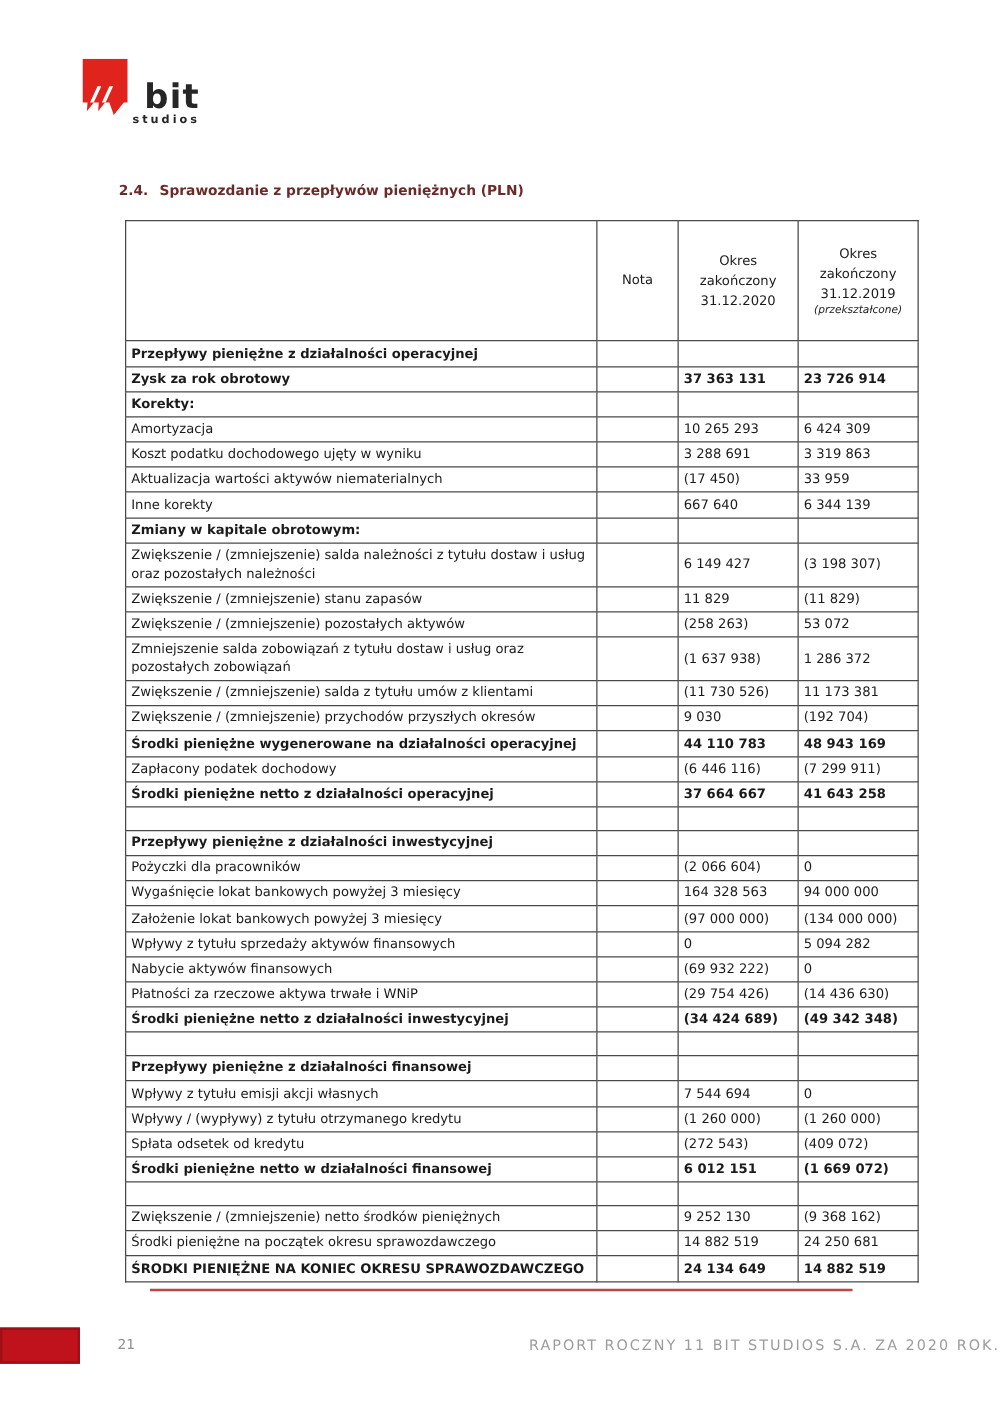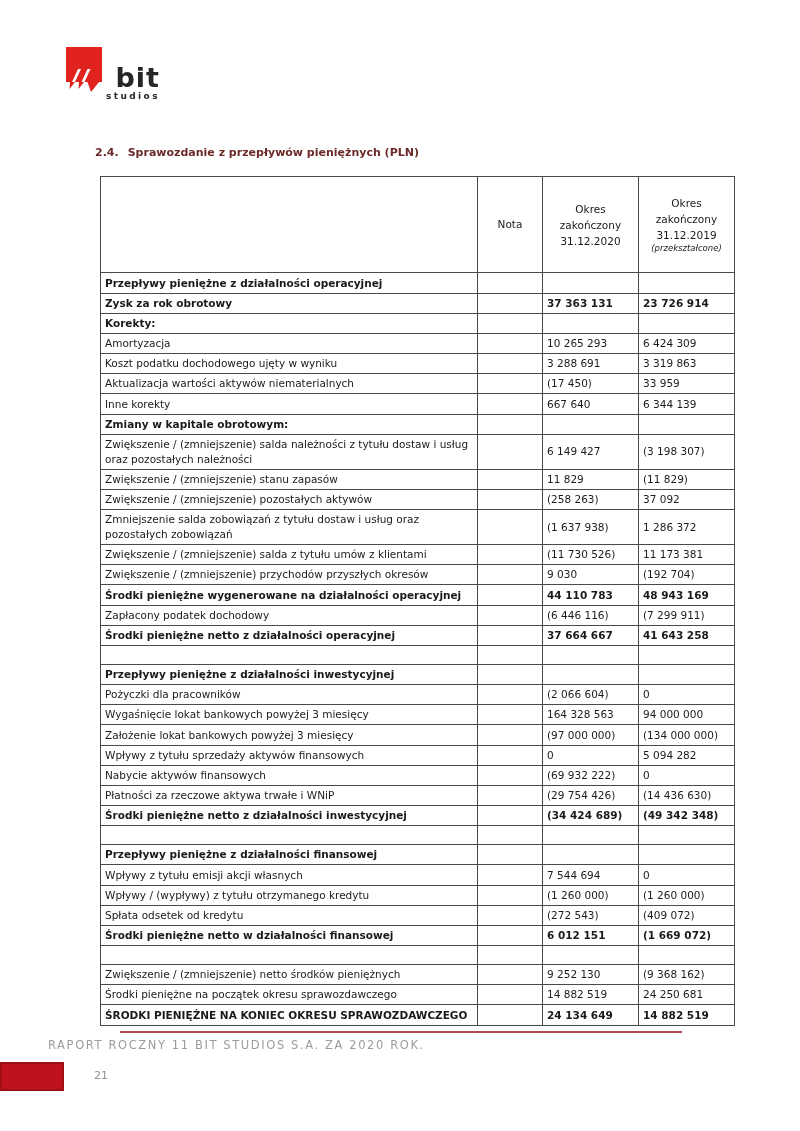--- a/index.html
+++ b/index.html
@@ -55,21 +55,21 @@
     background:#b8474d;
   }
   .footer-block {
     position:absolute; left:0; top:1062px; width:64px; height:29px;
     background:#c0121c; border:2px solid #9d1016;
   }
   .footer-pagenum {
     position:absolute; left:94px; top:1069px; font-size:11px; color:#8f9093;
   }
   .footer-text {
-    position:absolute; left:0; right:0; top:1038px; text-align:left;
+    position:absolute; left:0; right:0; top:1069px; text-align:right;
     font-size:11.5px; color:#9a9c9f; letter-spacing:1.6px;padding-left:48px;
   }
 </style>
 </head>
 <body>
 
 <div class="page">
 
   <div class="logo">
     <div class="logo-mark">
@@ -170,21 +170,21 @@
         <tr class="r-normal">
           <td>Zwiększenie / (zmniejszenie) stanu zapasów</td>
           <td class="c-nota"></td>
           <td class="c-num">11 829</td>
           <td class="c-num">(11 829)</td>
         </tr>
         <tr class="r-normal">
           <td>Zwiększenie / (zmniejszenie) pozostałych aktywów</td>
           <td class="c-nota"></td>
           <td class="c-num">(258 263)</td>
-          <td class="c-num">37 092</td>
+          <td class="c-num">53 072</td>
         </tr>
         <tr class="r-normal">
           <td>Zmniejszenie salda zobowiązań z tytułu dostaw i usług oraz pozostałych zobowiązań</td>
           <td class="c-nota"></td>
           <td class="c-num">(1 637 938)</td>
           <td class="c-num">1 286 372</td>
         </tr>
         <tr class="r-normal">
           <td>Zwiększenie / (zmniejszenie) salda z tytułu umów z klientami</td>
           <td class="c-nota"></td>

